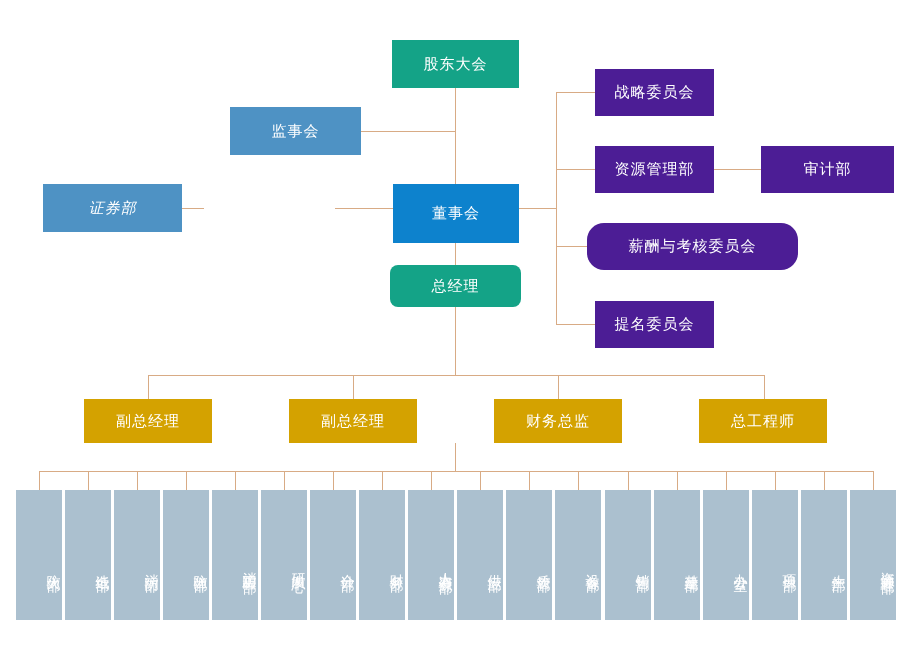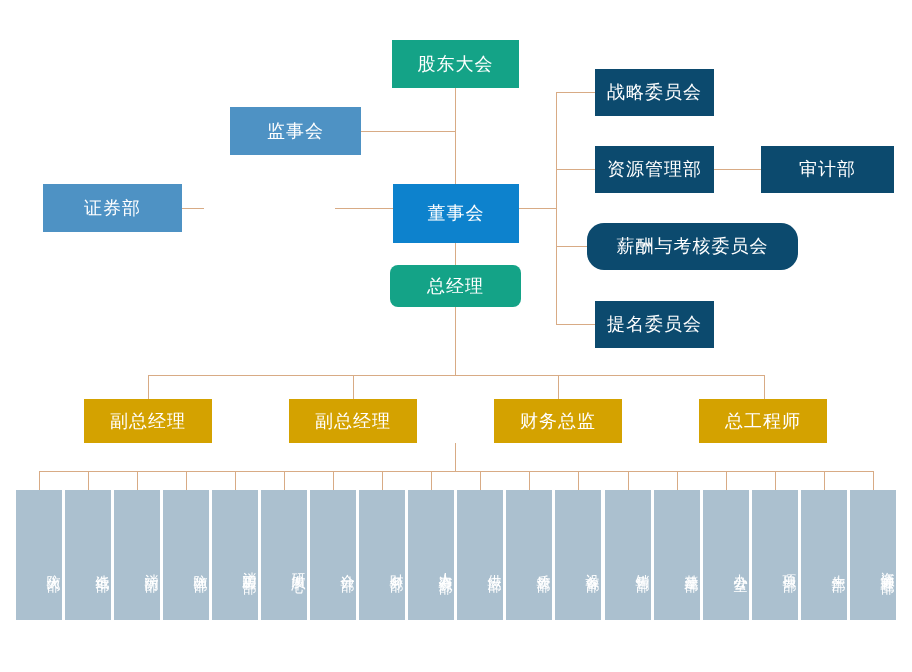--- a/index.html
+++ b/index.html
@@ -19,30 +19,30 @@
     height: 672px;
     background: #ffffff;
   }
   .node {
     position: absolute;
     box-sizing: border-box;
     display: flex;
     align-items: center;
     justify-content: center;
     color: #ffffff;
-    font-size: 18px;
+    font-size: 15px;
     letter-spacing: 1px;
     text-align: center;
     line-height: 1.25;
     white-space: nowrap;
   }
   .node.teal   { background: #14a387; }
   .node.blue   { background: #0d82cd; }
   .node.lblue  { background: #4e92c4; margin-left: 26px; }
-  .node.orange { background: #0c4a6e; }
+  .node.orange { background: #4c1d95; }
   .node.gold   { background: #d4a200; }
   .node.dept {
     background: #abc0cf;
     font-size: 14px;
     writing-mode: vertical-rl;
     text-orientation: upright;
     letter-spacing: 2px;
     padding-top: 22px;
     align-items: flex-start;
     justify-content: center;
@@ -105,21 +105,21 @@
   <div class="line v" style="left:677px; top:471px; height:19px;"></div>
   <div class="line v" style="left:726px; top:471px; height:19px;"></div>
   <div class="line v" style="left:775px; top:471px; height:19px;"></div>
   <div class="line v" style="left:824px; top:471px; height:19px;"></div>
   <div class="line v" style="left:873px; top:471px; height:19px;"></div>
 
   <div class="node teal" style="left:392px; top:40px; width:127px; height:48px;">股东大会</div>
 
   <div class="node lblue" style="left:204px; top:107px; width:131px; height:48px;">监事会</div>
 
-  <div class="node lblue" style="left:17px; top:184px; width:139px; height:48px;">证券部</div>
+  <div class="node lblue" style="left:17px; top:184px; width:139px; height:48px;font-style:italic;">证券部</div>
 
 
   <div class="node blue" style="left:393px; top:184px; width:126px; height:59px;">董事会</div>
 
   <div class="node teal" style="left:390px; top:265px; width:131px; height:42px;border-radius:8px;">总经理</div>
 
   <div class="node orange" style="left:595px; top:69px; width:119px; height:47px;">战略委员会</div>
   <div class="node orange" style="left:595px; top:146px; width:119px; height:47px;">资源管理部</div>
   <div class="node orange" style="left:587px; top:223px; width:211px; height:47px;border-radius:17px;">薪酬与考核委员会</div>
   <div class="node orange" style="left:595px; top:301px; width:119px; height:47px;">提名委员会</div>

